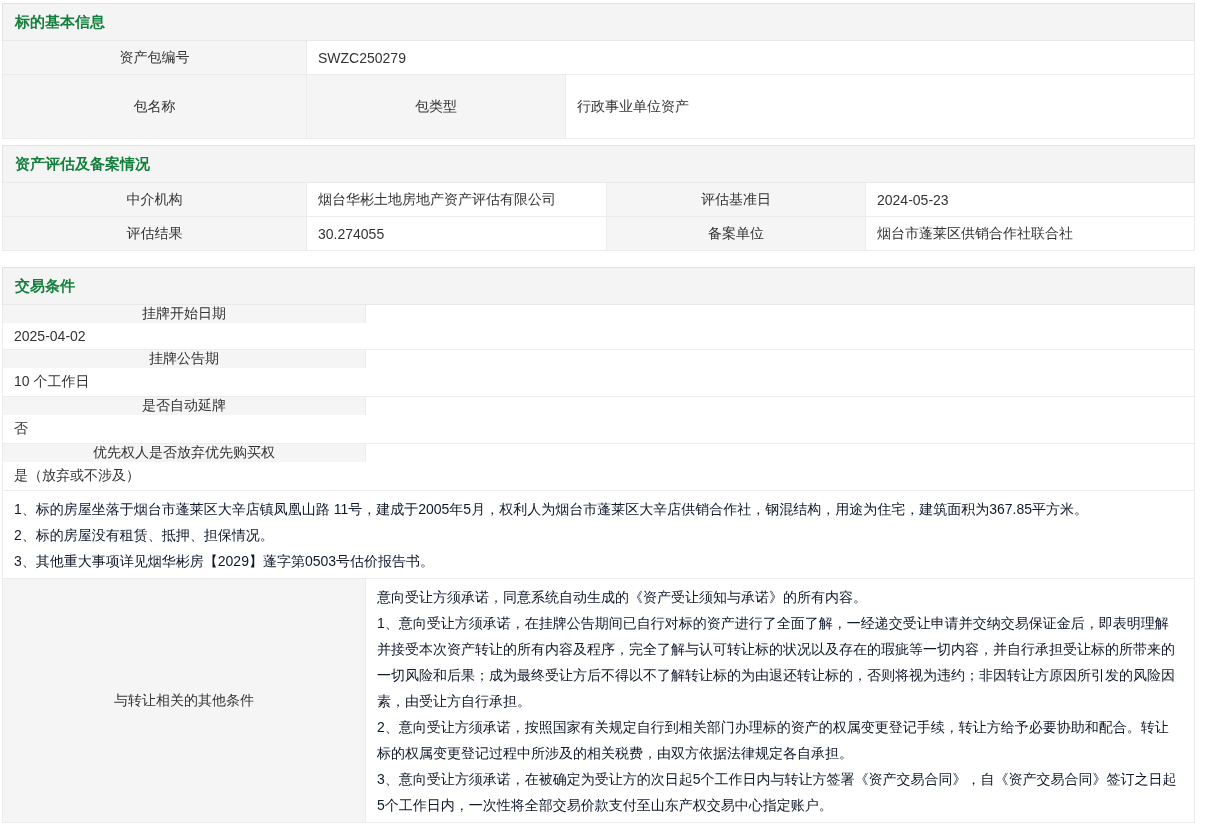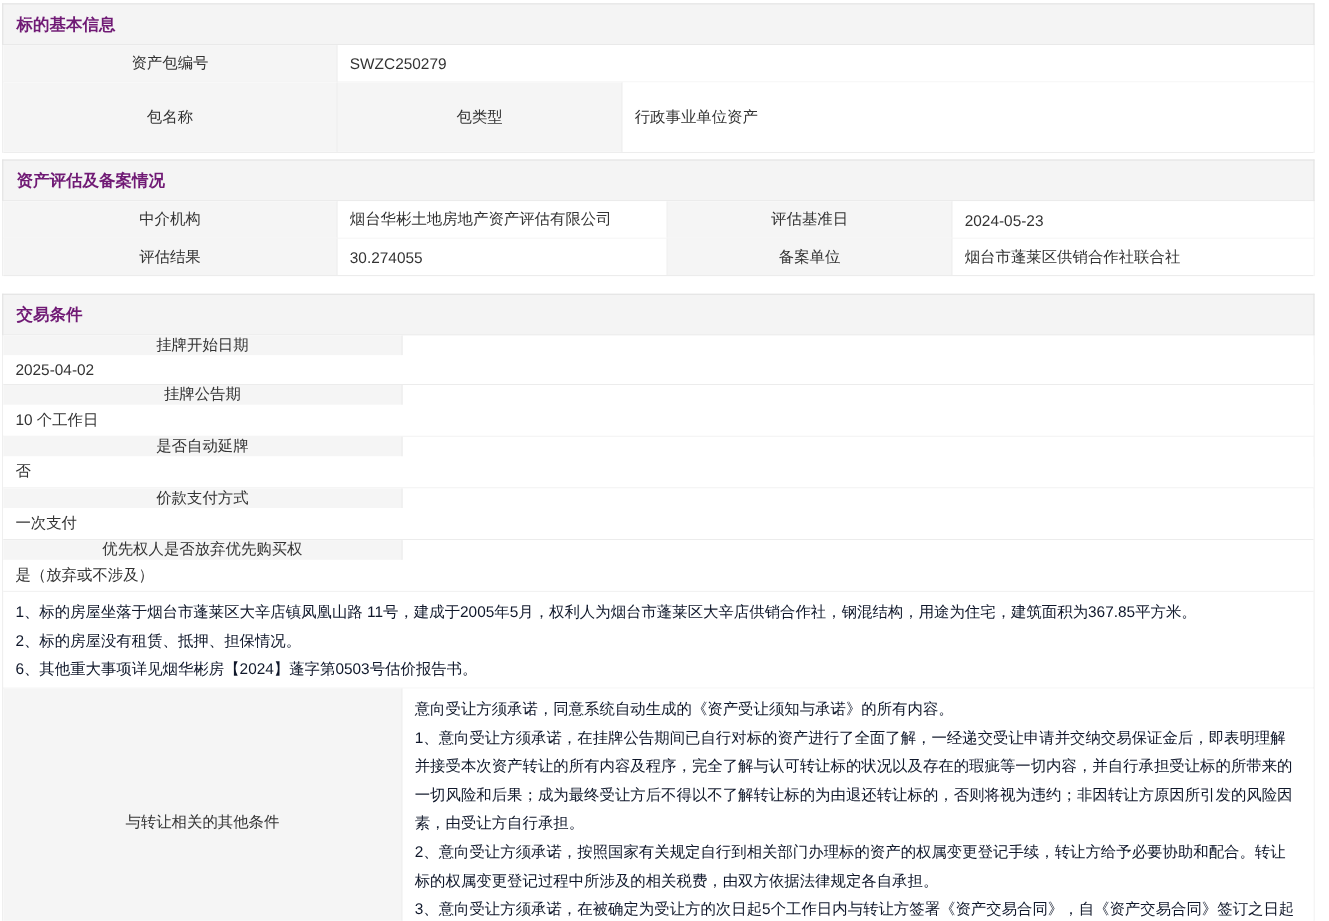--- a/index.html
+++ b/index.html
@@ -6,21 +6,21 @@
   html,body { width:1208px; height:837px; background:#ffffff; overflow:hidden;
               font-family:"Liberation Sans","DejaVu Sans",sans-serif; color:#333; }
   .wrap { margin:3px 13px 0 2px; }
   .gap6  { height:6px; }
   .gap16 { height:16px; }
 
   .section-header {
     height:38px; display:flex; align-items:center;
     background:#f4f4f4;
     border:1px solid #e3e3e3; border-bottom:1px solid #e9e9e9;
-    font-weight:bold; font-size:15px; color:#701a75;
+    font-weight:bold; font-size:15px; color:#15803d;
     padding:0 12px;
   }
   .sec-body { border-left:1px solid #ececec; border-right:1px solid #ececec; }
 
   .trow { display:flex; align-items:stretch; border-bottom:1px solid #ececec; background:#fff; }
 
   .cell { font-size:14px; color:#333; }
   .cell-label {
     background:#f5f5f5;
     display:flex; align-items:center; justify-content:center;
@@ -100,32 +100,28 @@
     </div>
     <div class="trow h35">
       <div class="cell cell-label w1">挂牌公告期</div>
       <div class="cell cell-value w2">10 个工作日</div>
     </div>
     <div class="trow h35">
       <div class="cell cell-label w1">是否自动延牌</div>
       <div class="cell cell-value w2">否</div>
     </div>
     <div class="trow h35">
-      <div class="cell cell-label w1">价款支付方式</div>
-      <div class="cell cell-value w2">一次支付</div>
-    </div>
-    <div class="trow h35">
       <div class="cell cell-label w1">优先权人是否放弃优先购买权</div>
       <div class="cell cell-value w2">是（放弃或不涉及）</div>
     </div>
     <div class="trow">
       <div class="cell cell-value block w2">
         <div class="para">1、标的房屋坐落于烟台市蓬莱区大辛店镇凤凰山路 11号，建成于2005年5月，权利人为烟台市蓬莱区大辛店供销合作社，钢混结构，用途为住宅，建筑面积为367.85平方米。</div>
         <div class="para">2、标的房屋没有租赁、抵押、担保情况。</div>
-        <div class="para">6、其他重大事项详见烟华彬房【2024】蓬字第0503号估价报告书。</div>
+        <div class="para">3、其他重大事项详见烟华彬房【2029】蓬字第0503号估价报告书。</div>
       </div>
     </div>
     <div class="trow">
       <div class="cell cell-label w1">与转让相关的其他条件</div>
       <div class="cell cell-value block w2">
         <div class="para">意向受让方须承诺，同意系统自动生成的《资产受让须知与承诺》的所有内容。</div>
         <div class="para">1、意向受让方须承诺，在挂牌公告期间已自行对标的资产进行了全面了解，一经递交受让申请并交纳交易保证金后，即表明理解并接受本次资产转让的所有内容及程序，完全了解与认可转让标的状况以及存在的瑕疵等一切内容，并自行承担受让标的所带来的一切风险和后果；成为最终受让方后不得以不了解转让标的为由退还转让标的，否则将视为违约；非因转让方原因所引发的风险因素，由受让方自行承担。</div>
         <div class="para">2、意向受让方须承诺，按照国家有关规定自行到相关部门办理标的资产的权属变更登记手续，转让方给予必要协助和配合。转让标的权属变更登记过程中所涉及的相关税费，由双方依据法律规定各自承担。</div>
         <div class="para">3、意向受让方须承诺，在被确定为受让方的次日起5个工作日内与转让方签署《资产交易合同》，自《资产交易合同》签订之日起5个工作日内，一次性将全部交易价款支付至山东产权交易中心指定账户。</div>
       </div>

